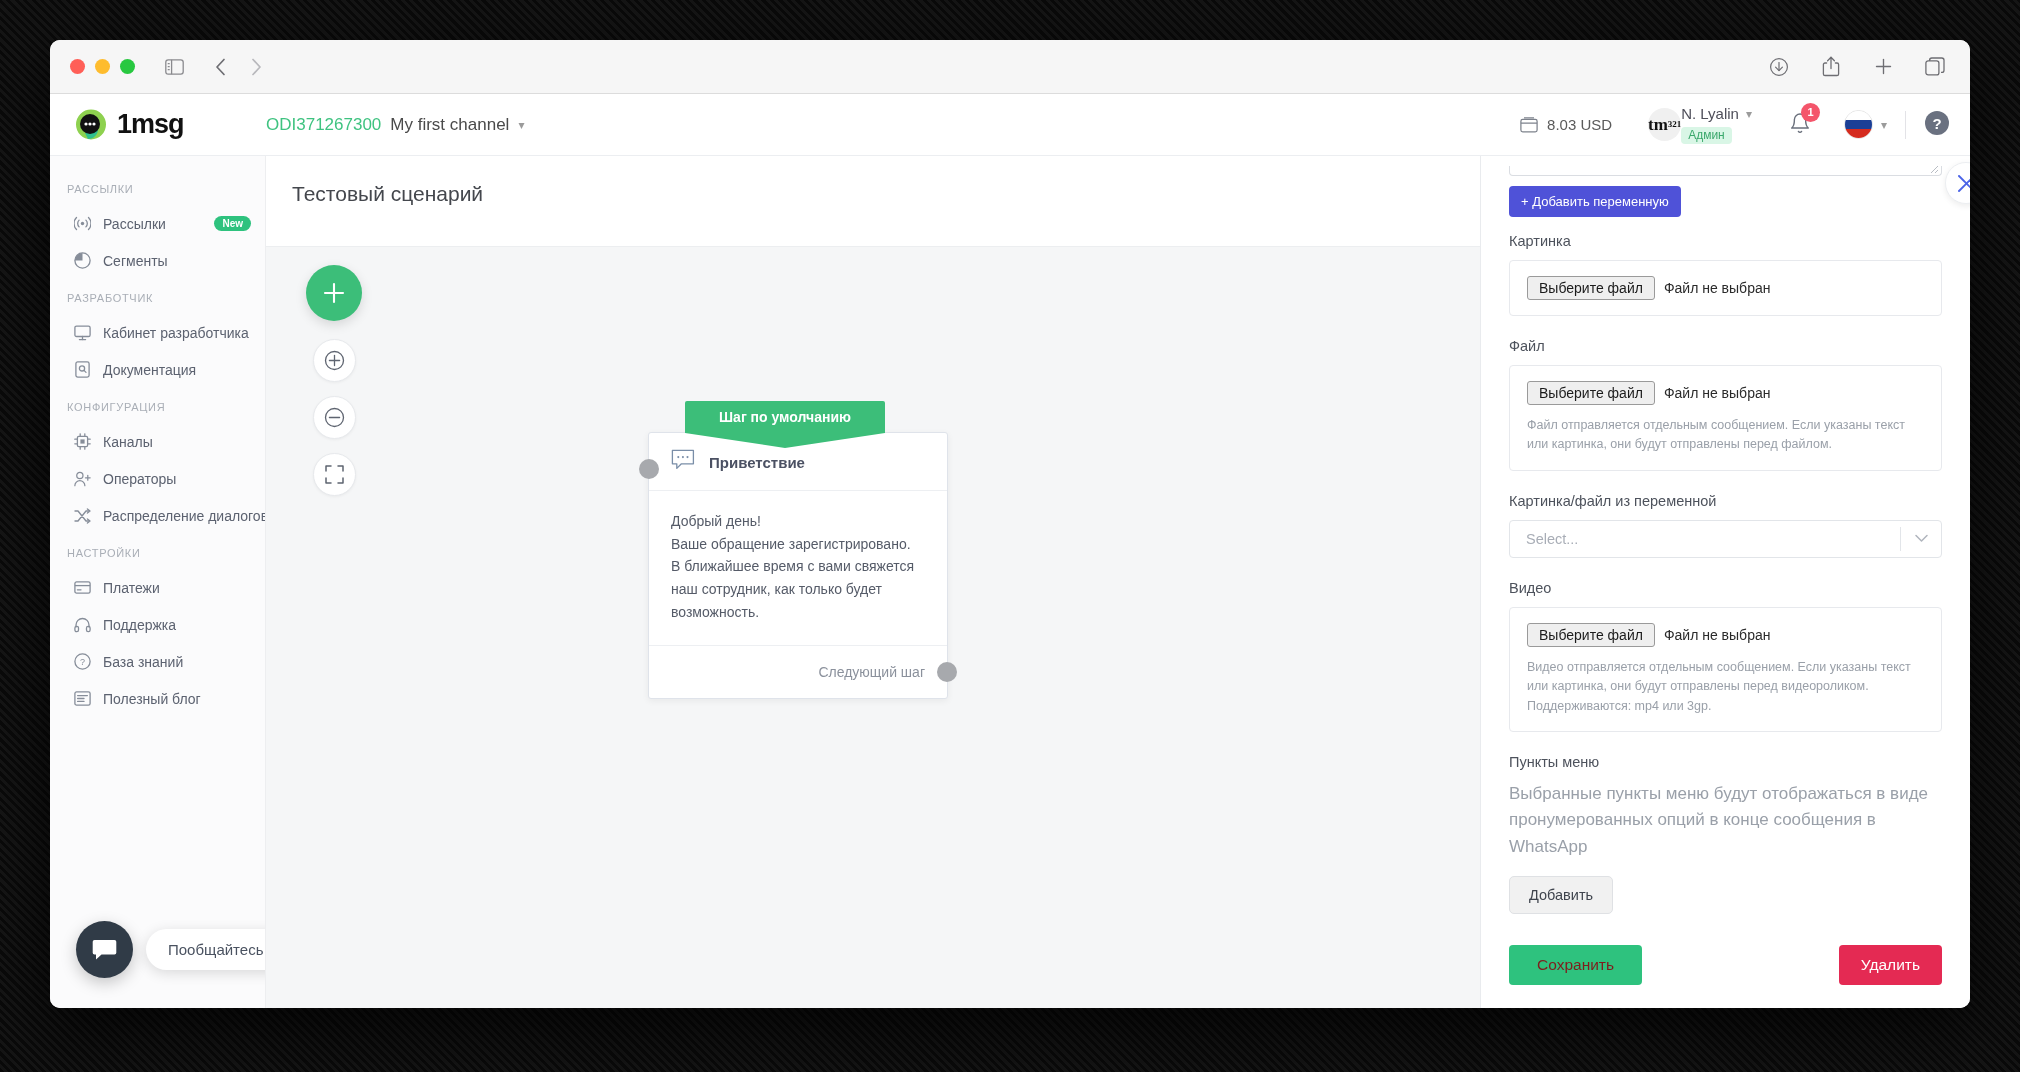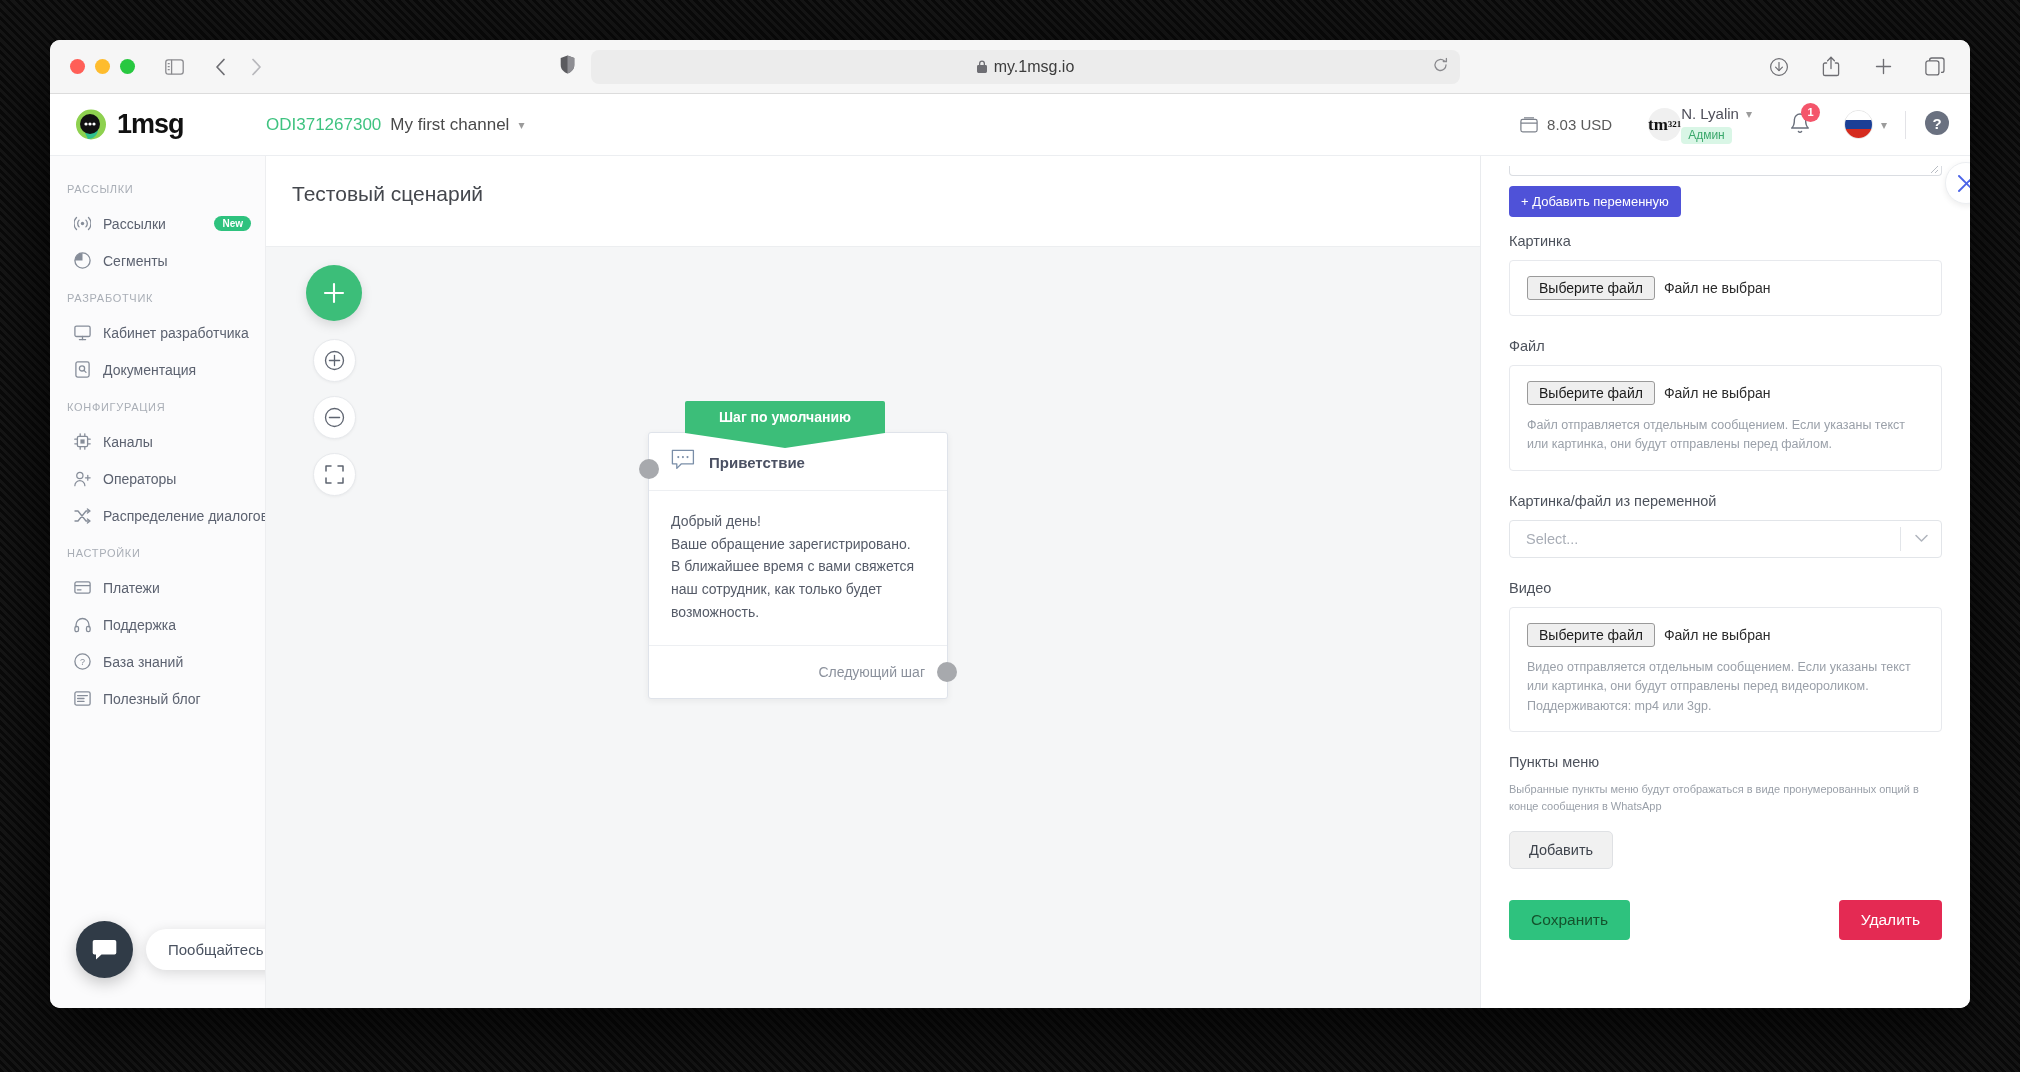--- a/index.html
+++ b/index.html
@@ -366,41 +366,41 @@
     margin-bottom: 22px;
     cursor: pointer;
   }
   .select-value { font-size: 14.5px; color: #a8adb6; flex: 1; }
   .select-sep { width: 1px; height: 24px; background: #e2e5e9; }
   .select-caret {
     width: 40px; display: flex; align-items: center; justify-content: center;
     color: #b0b5bd;
   }
   .section-hint {
-    font-size: 11px; line-height: 1.55;
+    font-size: 17px; line-height: 1.55;
     color: #9aa0a9;
     margin: 0 0 16px 0;
   }
   .btn-plain {
     background: #f1f1f1;
     border: 1px solid #dfe1e4;
     border-radius: 5px;
     font-size: 14.5px; color: #3f444d;
     padding: 10px 19px;
     cursor: pointer;
     font-family: "Liberation Sans", sans-serif;
   }
   #panel-actions {
     display: flex; justify-content: space-between;
     margin-top: 31px;
   }
   .btn-save {
-    background: #2ec27e; color: #14532d;
+    background: #2ec27e; color: #7f1d1d;
     border: none; border-radius: 4px;
-    font-size: 15.5px; padding: 11px 22px;
+    font-size: 15.5px; padding: 11px 28px;
     cursor: pointer;
     font-family: "Liberation Sans", sans-serif;
   }
   .btn-delete {
     background: #e42a53; color: #fff;
     border: none; border-radius: 4px;
     font-size: 15.5px; padding: 11px 22px;
     cursor: pointer;
     font-family: "Liberation Sans", sans-serif;
   }
@@ -434,42 +434,20 @@
               <polyline points="9,1.5 2,9 9,16.5"></polyline>
             </svg>
         </div>
         <div class="tb-icon">
           <svg width="11" height="18" viewBox="0 0 11 18" fill="none" stroke="#b8b8bc" stroke-width="1.7" stroke-linecap="round" stroke-linejoin="round">
               <polyline points="2,1.5 9,9 2,16.5"></polyline>
             </svg>
         </div>
       </div>
 
-      <div id="address-bar-wrap">
-        <span id="shield-icon">
-          <svg width="15" height="19" viewBox="0 0 15 19">
-              <path d="M7.5 0.5 L14.3 3 V10 C14.3 14.3 11.3 17 7.5 18.5 C3.7 17 0.7 14.3 0.7 10 V3 Z" fill="#5b5b5f"></path>
-              <path d="M7.5 0.5 L14.3 3 V10 C14.3 14.3 11.3 17 7.5 18.5 Z" fill="#8e8e93"></path>
-            </svg>
-        </span>
-        <div id="address-bar">
-          <span id="url-text">
-            <svg width="10" height="13" viewBox="0 0 10 13" fill="#6e6e73">
-                <path d="M2 5V3.4A3 3 0 0 1 8 3.4V5h.6A1.4 1.4 0 0 1 10 6.4v5.2A1.4 1.4 0 0 1 8.6 13H1.4A1.4 1.4 0 0 1 0 11.6V6.4A1.4 1.4 0 0 1 1.4 5H2zm1.3 0h3.4V3.4a1.7 1.7 0 0 0-3.4 0V5z"></path>
-              </svg>
-            <span>my.1msg.io</span>
-          </span>
-          <span id="reload-icon">
-            <svg width="15" height="15" viewBox="0 0 15 15" fill="none" stroke="currentColor" stroke-width="1.3" stroke-linecap="round">
-                <path d="M13 7.5a5.5 5.5 0 1 1-1.7-4"></path>
-                <polyline points="13.4,0.9 13.4,4 10.3,4"></polyline>
-              </svg>
-          </span>
-        </div>
-      </div>
 
       <div id="toolbar-right">
         <span class="tb-icon">
           <svg width="20" height="20" viewBox="0 0 20 20" fill="none" stroke="#6e6e73" stroke-width="1.2" stroke-linecap="round" stroke-linejoin="round">
               <circle cx="10" cy="10" r="8.4"></circle>
               <line x1="10" y1="5.6" x2="10" y2="13.4"></line>
               <polyline points="6.6,10.2 10,13.6 13.4,10.2"></polyline>
             </svg>
         </span>
         <span class="tb-icon">

